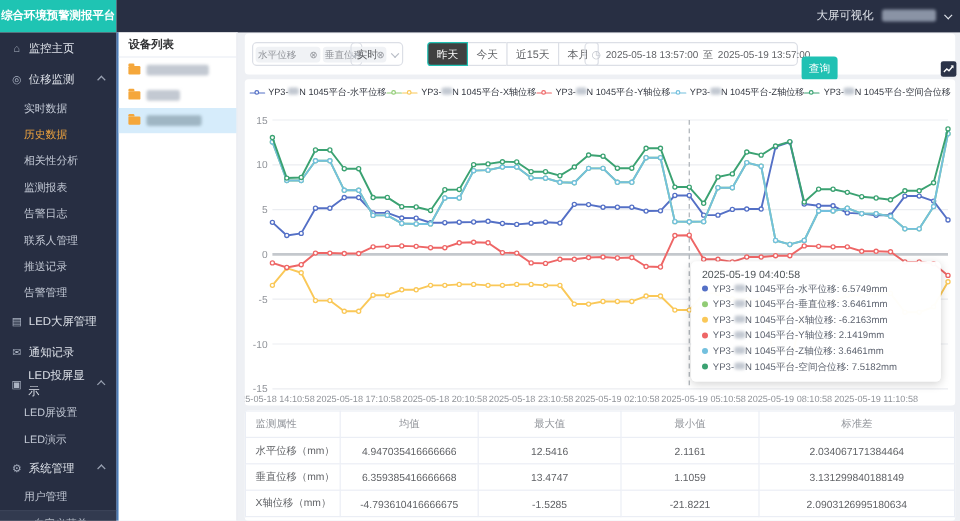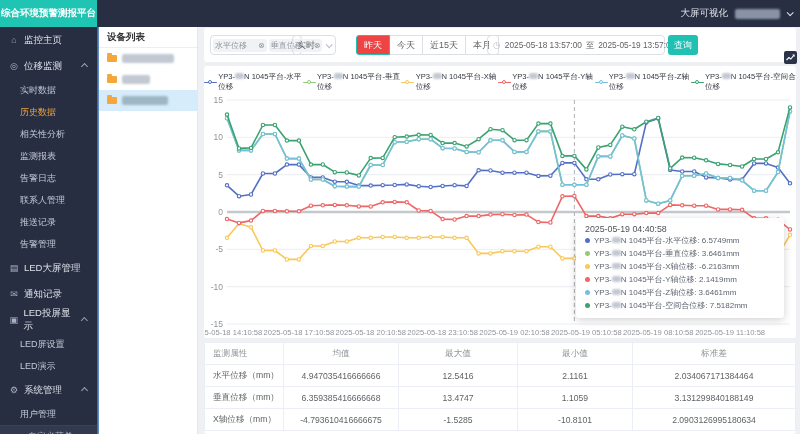--- a/index.html
+++ b/index.html
@@ -60,26 +60,26 @@
     padding:1px 2px; white-space:nowrap; display:flex; align-items:center; gap:11px; }
   .tag .x { font-size:8px; color:#909399; }
   #mode-select { left:88px; width:44px; border:1px solid #dcdfe6; border-radius:4px;
     padding:0 4px; font-size:9px; color:#606266; justify-content:space-between; }
   #range-group { left:152px; }
   .rbtn { height:20px; border:1px solid #dcdfe6; background:#fff; color:#606266;
     font-size:9px; padding:0 7px; margin-left:-1px; cursor:pointer;
     font-family:inherit; }
   .rbtn:first-child { border-radius:3px 0 0 3px; margin-left:0; }
   .rbtn:last-child { border-radius:0 3px 3px 0; }
-  .rbtn.active { background:#ef4444; border-color:#20c1b3; color:#fff; position:relative; }
+  .rbtn.active { background:#404040; border-color:#20c1b3; color:#fff; position:relative; }
   #date-range { left:283px; width:178px; border:1px solid #dcdfe6; border-radius:4px;
     font-size:8.3px; color:#606266; gap:4px; padding:0 5px; white-space:nowrap; }
   #date-range .clock { color:#c0c4cc; font-size:9px; }
   #search-btn { left:464px; width:30px; background:#20c1b3; color:#fff; border:none;
-    border-radius:3px; font-size:9px; justify-content:center; cursor:pointer; font-family:inherit; }
+    border-radius:3px; font-size:9px; justify-content:center; cursor:pointer; font-family:inherit;margin-top:12px; }
   #chart-type-btn { left:784px; top:51px; width:13px; height:13px; background:#2b3348;
     border-radius:2px; display:flex; align-items:center; justify-content:center; cursor:pointer; }
 
   
   #legend { position:absolute; left:0; top:6px; width:100%; display:flex;
     justify-content:center; }
   .lg-item { display:flex; align-items:center; gap:3px; cursor:pointer; }
   .lg-icon { position:relative; width:13px; height:7px; }
   .lg-icon .ln { position:absolute; left:0; top:3px; width:13px; height:1.5px; border-radius:1px; }
   .lg-icon .ci { position:absolute; left:4px; top:1px; width:4px; height:4px; border-radius:50%;
@@ -251,21 +251,20 @@
             <span class="ln" style="background: rgb(84, 112, 198);"></span>
             <span class="ci" style="border-color: rgb(84, 112, 198);"></span>
           </span>
           <span class="lg-txt">YP3-<span class="redact" style="width: 9px;"></span>N 1045平台-水平位移</span>
         </div>
         <div class="lg-item">
           <span class="lg-icon">
             <span class="ln" style="background: rgb(145, 204, 117);"></span>
             <span class="ci" style="border-color: rgb(145, 204, 117);"></span>
           </span>
-          <span class="lg-txt">YP3-<span class="redact" style="width: 9px;"></span>N 1045平台-垂直位移</span>
         </div>
         <div class="lg-item">
           <span class="lg-icon">
             <span class="ln" style="background: rgb(250, 200, 88);"></span>
             <span class="ci" style="border-color: rgb(250, 200, 88);"></span>
           </span>
           <span class="lg-txt">YP3-<span class="redact" style="width: 9px;"></span>N 1045平台-X轴位移</span>
         </div>
         <div class="lg-item">
           <span class="lg-icon">
@@ -670,20 +669,20 @@
             <td>垂直位移（mm）</td>
             <td>6.359385416666668</td>
             <td>13.4747</td>
             <td>1.1059</td>
             <td>3.131299840188149</td>
           </tr>
           <tr>
             <td>X轴位移（mm）</td>
             <td>-4.793610416666675</td>
             <td>-1.5285</td>
-            <td>-10.8101</td>
+            <td>-21.8221</td>
             <td>2.0903126995180634</td>
           </tr>
         </tbody>
     </table>
   </div>
 
 </div>
 
 </body></html>

